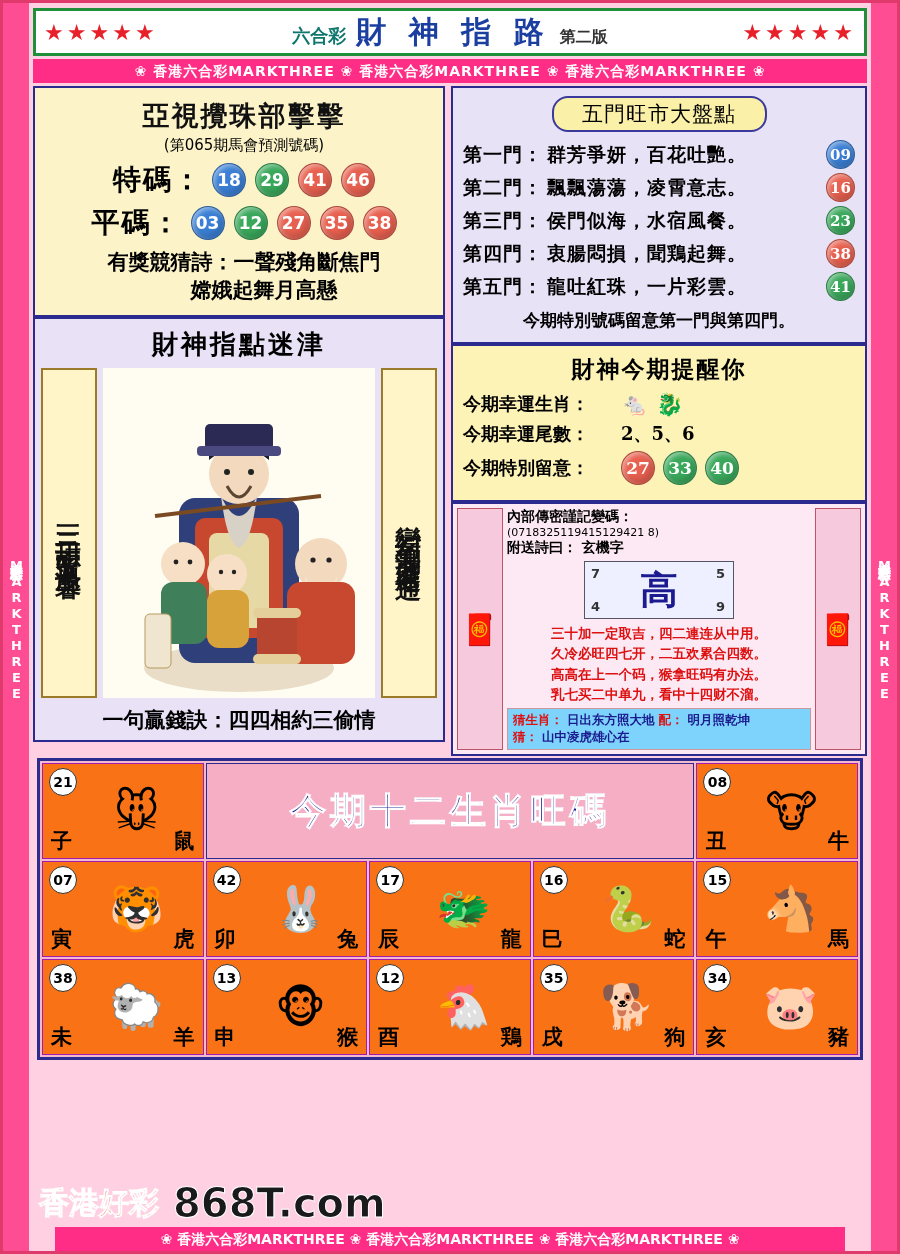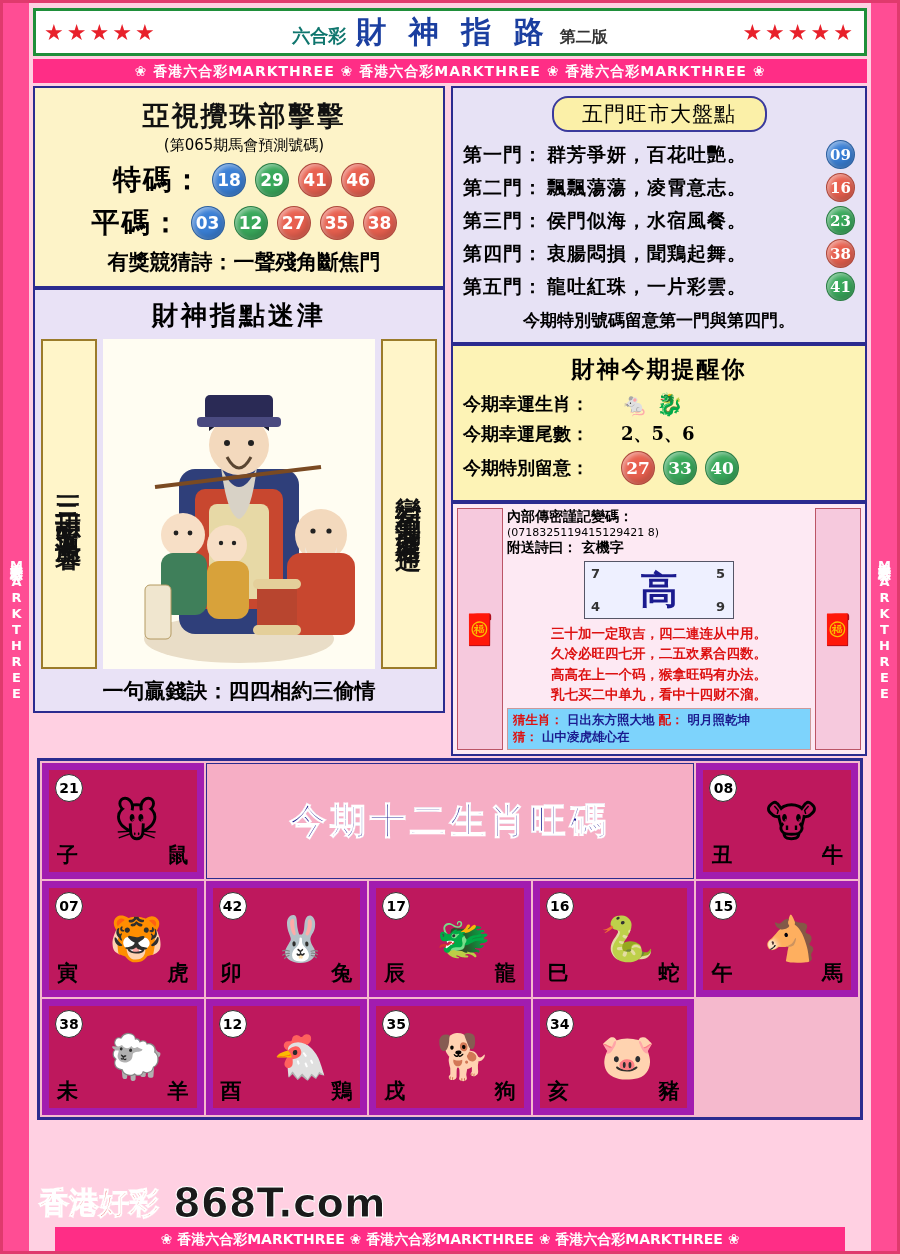--- a/index.html
+++ b/index.html
@@ -152,21 +152,21 @@
   .redpoem { color:#d11; font-size:13.5px; text-align:center; line-height:1.5; font-weight:bold; }
   .guess { margin-top:4px; background:#7dd3fc; border:1px solid #c99; padding:3px 5px; font-size:12.5px; }
   .guess .k { color:#d11; font-weight:bold; }
   .guess .v { color:#1b1b8f; font-weight:bold; }
   
   .zodiac-wrap {
     margin:2px 4px 0 4px; border:3px solid #2b2b8f; background:#f5b9cd;
     padding:2px;
   }
   .zgrid { display:grid; grid-template-columns:repeat(5,1fr); gap:2px; }
-  .zcell { background:#be185d; border:7px solid #a21caf; height:116px; position:relative; }
+  .zcell { background:#f97316; border:1px solid #a21caf; height:96px; position:relative; }
   .zcell .num {
     position:absolute; top:4px; left:6px; width:28px; height:28px; border-radius:50%;
     background:#fff; border:1.5px solid #333; display:flex; align-items:center; justify-content:center;
     font-size:14px; font-weight:bold;
   }
   .zcell .c1 { position:absolute; bottom:3px; left:8px; font-size:21px; font-weight:bold;
                font-family:"DejaVu Serif","Liberation Serif",serif; }
   .zcell .c2 { position:absolute; bottom:3px; right:8px; font-size:21px; font-weight:bold;
                font-family:"DejaVu Serif","Liberation Serif",serif; }
   .zcell .art { position:absolute; inset:22px 6px 22px 34px; display:flex; align-items:center; justify-content:center; font-size:44px; }
@@ -241,20 +241,21 @@
               <span class="lab">平碼：</span>
               <span class="ball b-blue">03</span>
               <span class="ball b-green">12</span>
               <span class="ball b-red">27</span>
               <span class="ball b-red">35</span>
               <span class="ball b-red">38</span>
             </div>
 
             <div class="poem">
               <span>有獎競猜詩：一聲殘角斷焦門</span>
+              <span class="l2">嫦娥起舞月高懸</span>
             </div>
           </div>
 
           <div class="panelB">
             <h2>財神指點迷津</h2>
             <div class="godbox">
               <div class="vert-card">
                 <span>三三甜密五溫馨</span>
               </div>
               <div class="godimg">
@@ -452,20 +453,26 @@
             <span class="c2">馬</span>
           </div>
 
           <div class="zcell">
             <span class="num">38</span>
             <span class="art">🐑</span>
             <span class="c1">未</span>
             <span class="c2">羊</span>
           </div>
           <div class="zcell">
+            <span class="num">13</span>
+            <span class="art">🐵</span>
+            <span class="c1">申</span>
+            <span class="c2">猴</span>
+          </div>
+          <div class="zcell">
             <span class="num">12</span>
             <span class="art">🐔</span>
             <span class="c1">酉</span>
             <span class="c2">鶏</span>
           </div>
           <div class="zcell">
             <span class="num">35</span>
             <span class="art">🐕</span>
             <span class="c1">戌</span>
             <span class="c2">狗</span>

